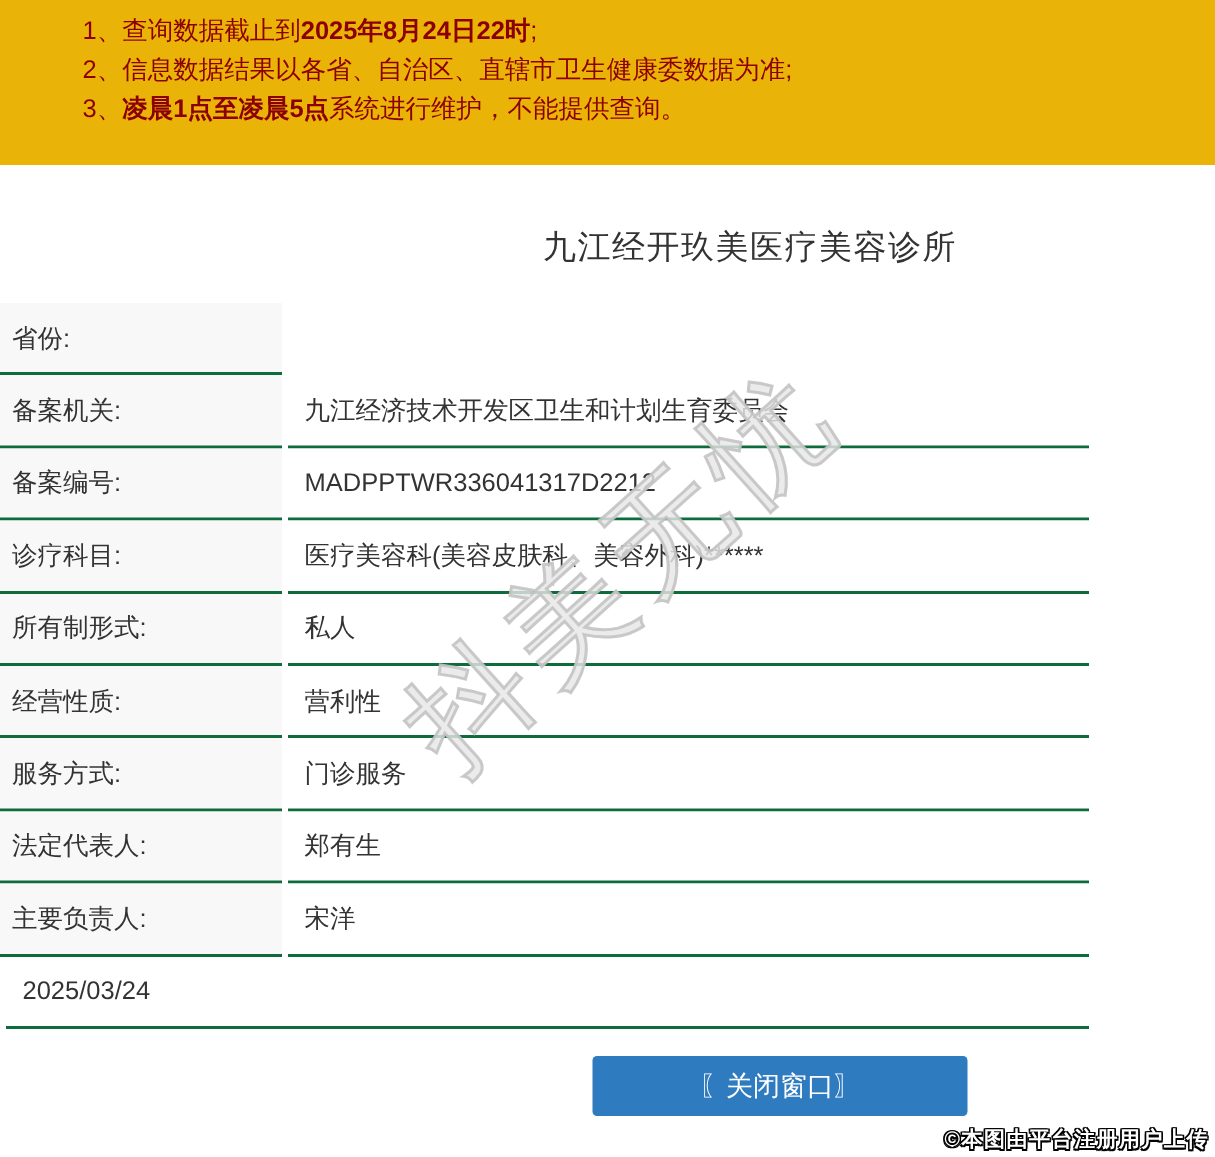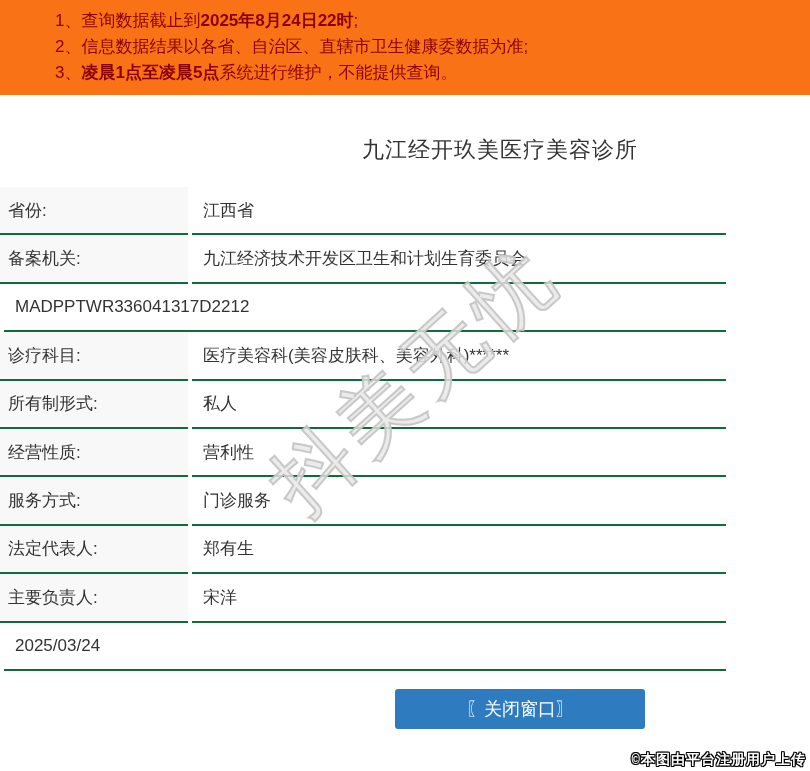--- a/index.html
+++ b/index.html
@@ -6,22 +6,22 @@
   html, body { width: 810px; height: 771px; overflow: hidden; background: #fff; }
   body {
     font-family: "Liberation Sans", "DejaVu Sans", sans-serif;
     color: #333;
     position: relative;
   }
 
   
   .banner {
     width: 810px;
-    height: 95px;
-    background: #f97316;
+    height: 110px;
+    background: #eab308;
     padding: 8px 26px 0 55px;
   }
   .notice-line {
     color: #8B0000;
     font-size: 17px;
     line-height: 26px;
     white-space: nowrap;
   }
   .notice-line .seg-bold { font-weight: 700; }
   .notice-num { display: inline-block; min-width: 24px; }
@@ -108,21 +108,20 @@
     font-weight: 700;
     color: #ffffff;
     letter-spacing: 1px;
     white-space: nowrap;
     text-shadow:
       -1px -1px 0 #000, 1px -1px 0 #000,
       -1px 1px 0 #000, 1px 1px 0 #000,
       0 -1px 0 #000, 0 1px 0 #000,
       -1px 0 0 #000, 1px 0 0 #000;
     z-index: 6;
-    font-family: Liberation Mono, monospace;
   }
 </style>
 </head>
 <body>
 
 <div class="banner">
   <div class="notice-line">
     <span class="notice-num">1、</span><span>查询数据截止到</span><span class="seg-bold">2025年8月24日22时</span><span>;</span>
   </div>
   <div class="notice-line">
@@ -133,30 +132,30 @@
   </div>
 </div>
 
 <h1 class="page-title">九江经开玖美医疗美容诊所</h1>
 
 <div class="record-table">
 
   <div class="record-row">
     <div class="cell label">省份:</div>
     <div class="cell-gap"></div>
-    <div class="cell value">江西省</div>
   </div>
 
   <div class="record-row">
     <div class="cell label">备案机关:</div>
     <div class="cell-gap"></div>
     <div class="cell value">九江经济技术开发区卫生和计划生育委员会</div>
   </div>
 
   <div class="record-row">
+    <div class="cell label">备案编号:</div>
     <div class="cell-gap"></div>
     <div class="cell value">MADPPTWR336041317D2212</div>
   </div>
 
 
   <div class="record-row">
     <div class="cell label">诊疗科目:</div>
     <div class="cell-gap"></div>
     <div class="cell value">医疗美容科(美容皮肤科、美容外科)******</div>
   </div>

